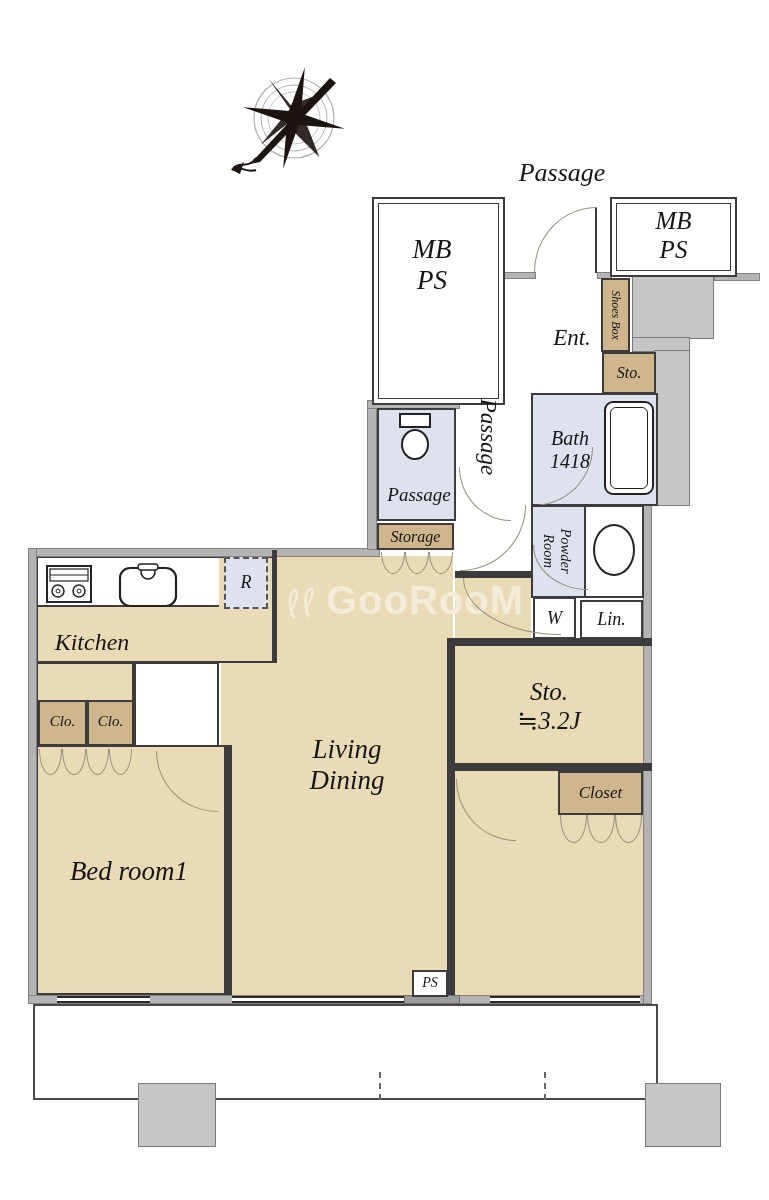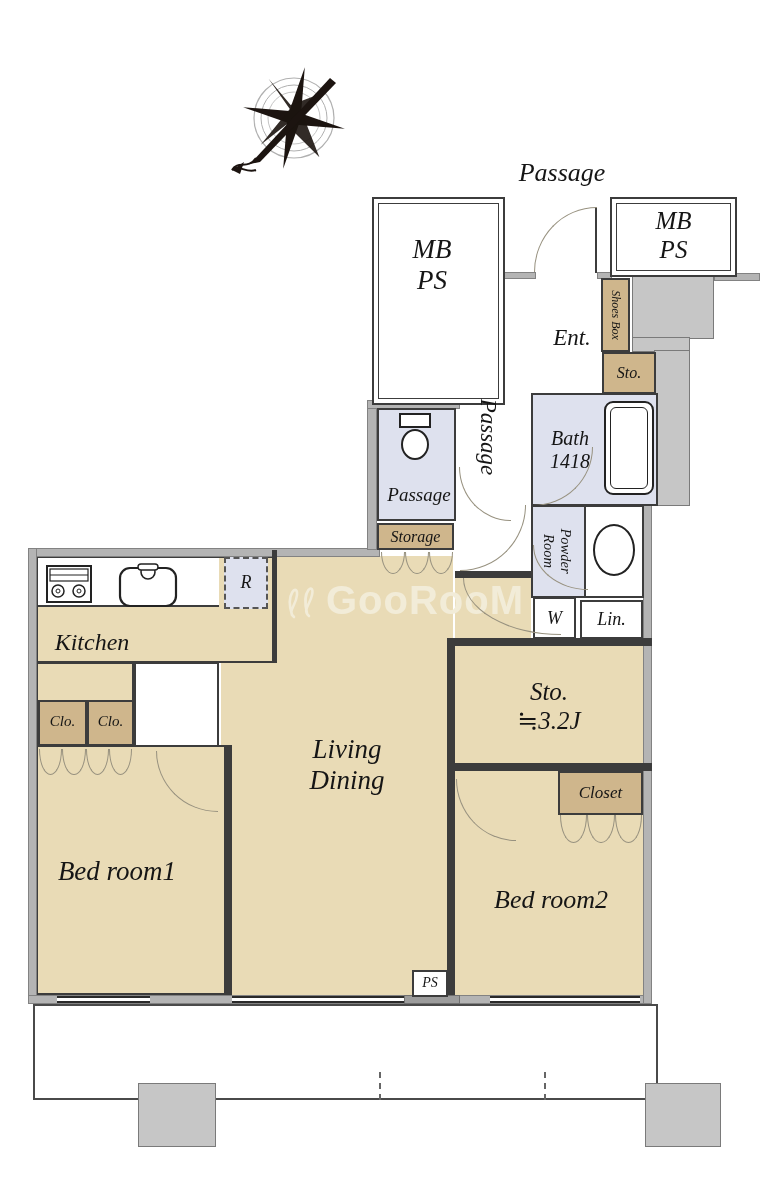--- a/index.html
+++ b/index.html
@@ -197,36 +197,35 @@
     <span>≒3.2J</span>
   </div>
 
   <div class="abs acc" style="left:39px;top:749px;width:93px;height:26px">
       <i></i>
       <i></i>
       <i></i>
       <i></i>
     </div>
   <div class="abs arc bl" style="left:156px;top:751px;width:62px;height:61px"></div>
-  <div class="lbl" style="left:22px;top:836px;width:190px;height:72px;font-size:27px">
+  <div class="lbl" style="left:34px;top:836px;width:190px;height:72px;font-size:27px">
     <span>Bed room1</span>
   </div>
 
   <div class="abs dtan" style="left:558px;top:771px;width:85px;height:44px"></div>
   <div class="lbl" style="left:558px;top:778px;width:85px;height:30px;font-size:17px">
     <span>Closet</span>
   </div>
   <div class="abs acc" style="left:560px;top:815px;width:82px;height:28px">
       <i></i>
       <i></i>
       <i></i>
     </div>
   <div class="abs arc bl" style="left:456px;top:779px;width:60px;height:62px"></div>
   <div class="lbl" style="left:462px;top:864px;width:178px;height:72px;font-size:26px">
-    <span>Bed room2</span>
   </div>
 
   <div class="abs win" style="left:57px;top:996px;width:93px;height:7px"></div>
   <div class="abs win" style="left:232px;top:996px;width:172px;height:7px"></div>
   <div class="abs win" style="left:490px;top:996px;width:150px;height:7px"></div>
   <div class="abs" style="left:404px;top:995px;width:56px;height:9px;background:#9c9c9c;border:1px solid #6f6f6f"></div>
   <div class="abs white b2" style="left:412px;top:970px;width:36px;height:27px"></div>
   <div class="lbl" style="left:412px;top:973px;width:36px;height:21px;font-size:14px">
     <span>PS</span>
   </div>

